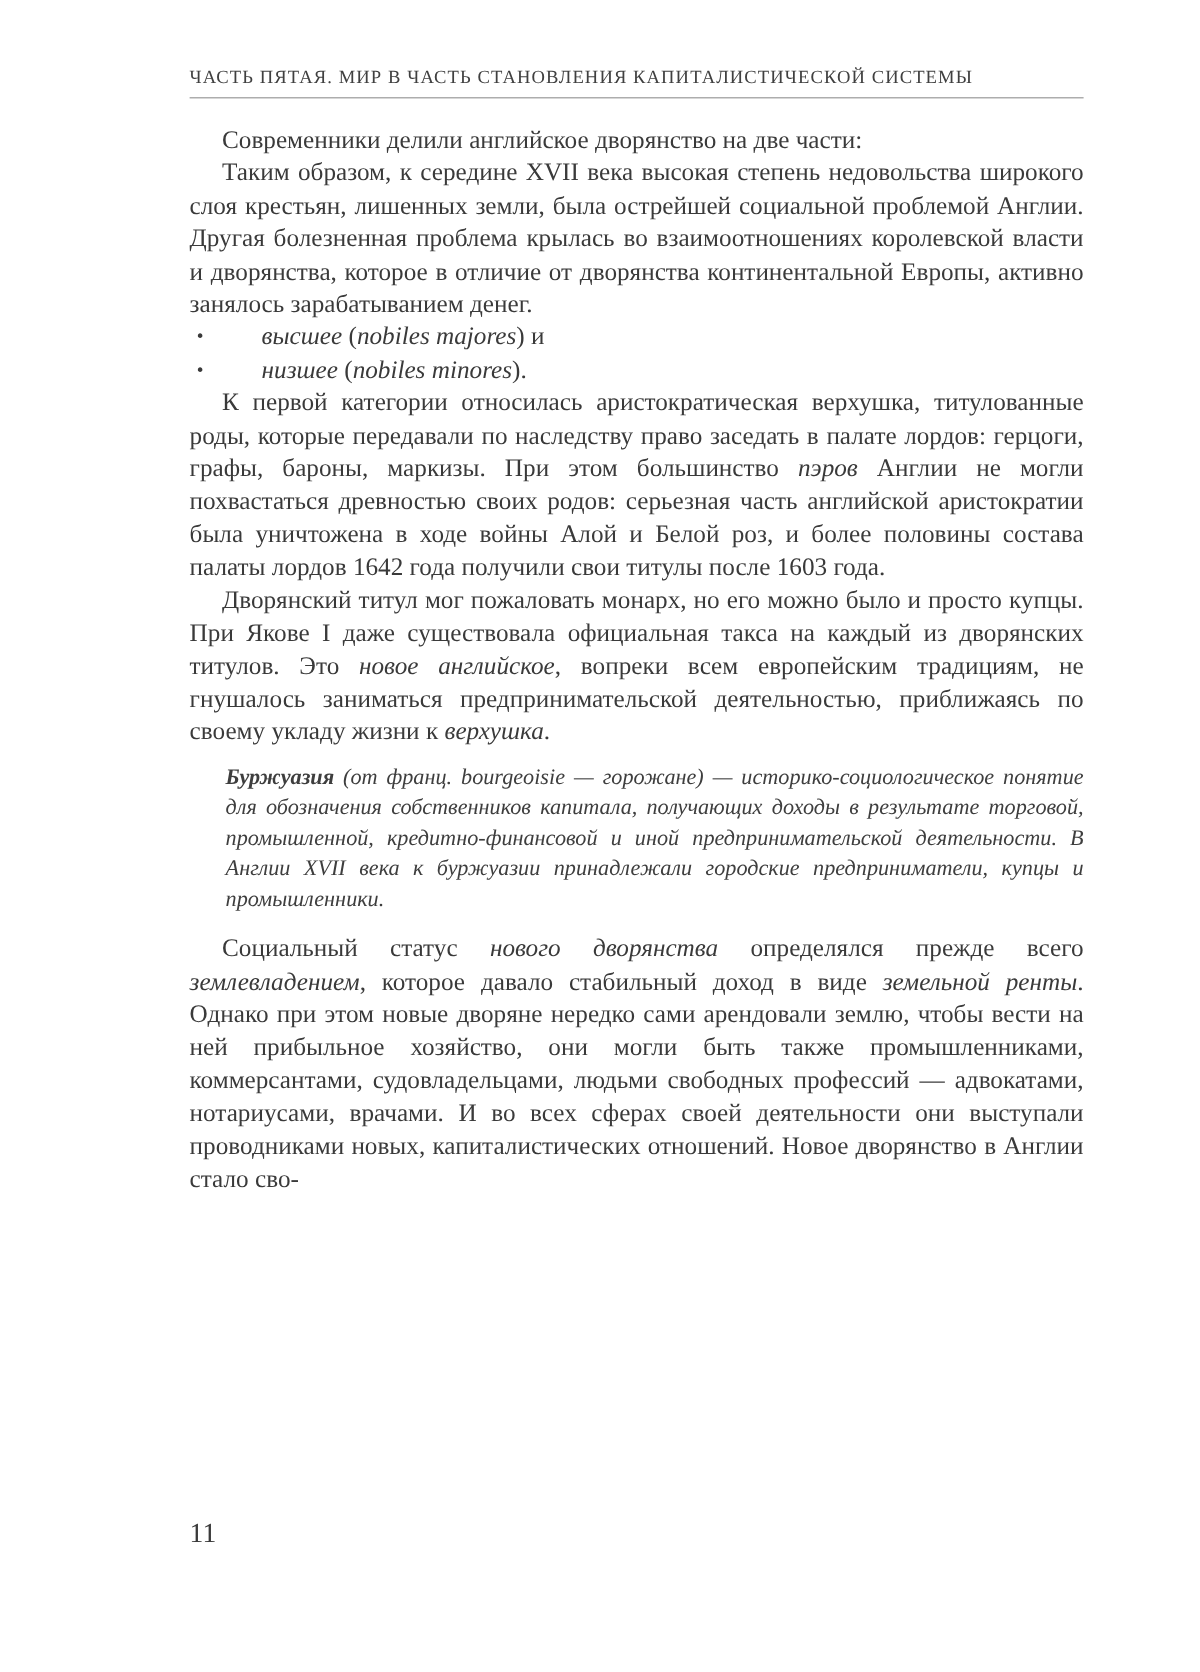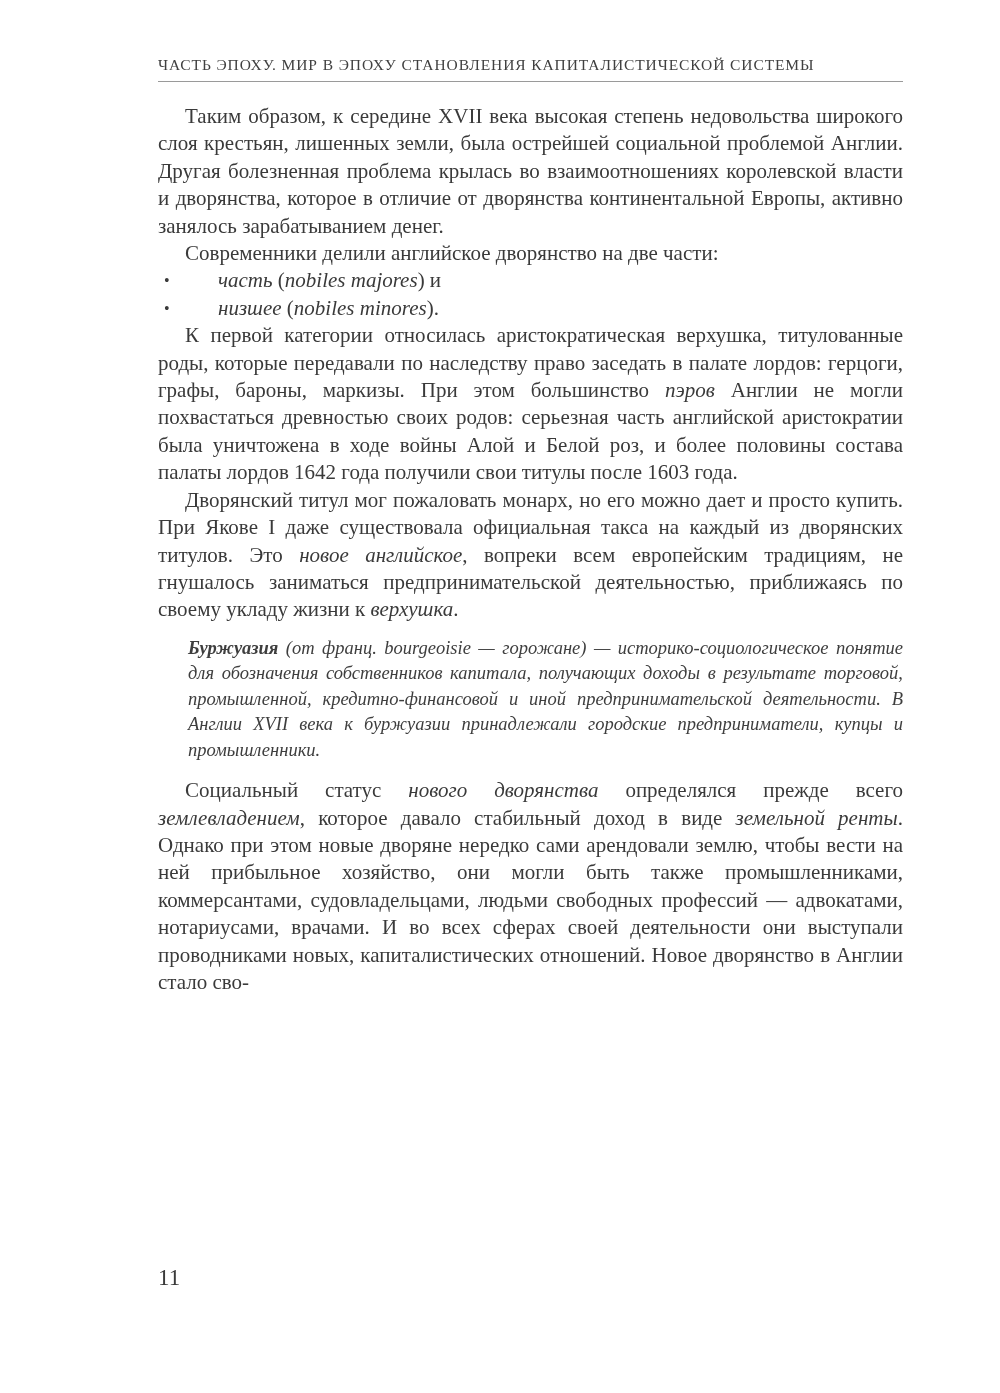--- a/index.html
+++ b/index.html
@@ -17,38 +17,38 @@
   .bullet { position: absolute; left: 6px; top: 0; font-size: 16px; }
   .note { margin: 12px 0 14px 30px; font-size: 18.5px; line-height: 25.5px; font-style: italic; text-align: justify; color: #3e3e3e; }
   .note b { font-style: italic; font-weight: bold; }
   i { font-style: italic; }
   .folio { position: absolute; top: 1265px; left: 0; font-size: 23px; color: #3a3a3a; }
 </style>
 </head>
 <body>
 
 <div class="page">
-  <div class="running-head">ЧАСТЬ ЭПОХУ. МИР В ЭПОХУ СТАНОВЛЕНИЯ КАПИТАЛИСТИЧЕСКОЙ СИСТЕМЫ</div>
+  <div class="running-head">ЧАСТЬ ПЯТАЯ. МИР В ЧАСТЬ СТАНОВЛЕНИЯ КАПИТАЛИСТИЧЕСКОЙ СИСТЕМЫ</div>
   <div class="head-rule"></div>
 
   <div class="body">
+    <p class="indent">Современники делили английское дворянство на две части:</p>
     <p class="indent">Таким образом, к середине XVII века высокая степень недовольства широкого слоя крестьян, лишенных земли, была острейшей социальной проблемой Англии. Другая болезненная проблема крылась во взаимоотношениях королевской власти и дворянства, которое в отличие от дворянства континентальной Европы, активно занялось зарабатыванием денег.</p>
-    <p class="indent">Современники делили английское дворянство на две части:</p>
     <ul class="list">
       <li>
-        <span class="bullet">•</span><i>часть</i><span> (</span><i>nobiles majores</i><span>) и</span>
+        <span class="bullet">•</span><i>высшее</i><span> (</span><i>nobiles majores</i><span>) и</span>
       </li>
       <li>
         <span class="bullet">•</span><i>низшее</i><span> (</span><i>nobiles minores</i><span>).</span>
       </li>
     </ul>
     <p class="indent"><span>К первой категории относилась аристократическая верхушка, титулованные роды, которые передавали по наследству право заседать в палате лордов: герцоги, графы, бароны, маркизы. При этом большинство </span><i>пэров</i><span> Англии не могли похвастаться древностью своих родов: серьезная часть английской аристократии была уничтожена в ходе войны Алой и Белой роз, и более половины состава палаты лордов 1642 года получили свои титулы после 1603 года.</span></p>
 
 
-    <p class="indent"><span>Дворянский титул мог пожаловать монарх, но его можно дает и просто купить. При Якове I даже существовала официальная такса на каждый из дворянских титулов. Это </span><i>новое английское</i><span>, вопреки всем европейским традициям, не гнушалось заниматься предпринимательской деятельностью, приближаясь по своему укладу жизни к </span><i>верхушка</i><span>.</span></p>
+    <p class="indent"><span>Дворянский титул мог пожаловать монарх, но его можно было и просто купцы. При Якове I даже существовала официальная такса на каждый из дворянских титулов. Это </span><i>новое английское</i><span>, вопреки всем европейским традициям, не гнушалось заниматься предпринимательской деятельностью, приближаясь по своему укладу жизни к </span><i>верхушка</i><span>.</span></p>
 
     <div class="note"><b>Буржуазия</b><span> (от франц. bourgeoisie — горожане) — историко-социологическое понятие для обозначения собственников капитала, получающих доходы в результате торговой, промышленной, кредитно-финансовой и иной предпринимательской деятельности. В Англии XVII века к буржуазии принадлежали городские предприниматели, купцы и промышленники.</span></div>
 
     <p class="indent"><span>Социальный статус </span><i>нового дворянства</i><span> определялся прежде всего </span><i>землевладением</i><span>, которое давало стабильный доход в виде </span><i>земельной ренты</i><span>. Однако при этом новые дворяне нередко сами арендовали землю, чтобы вести на ней прибыльное хозяйство, они могли быть также промышленниками, коммерсантами, судовладельцами, людьми свободных профессий — адвокатами, нотариусами, врачами. И во всех сферах своей деятельности они выступали проводниками новых, капиталистических отношений. Новое дворянство в Англии стало сво-</span></p>
   </div>
 
   <div class="folio">11</div>
 </div>
 
 </body></html>

